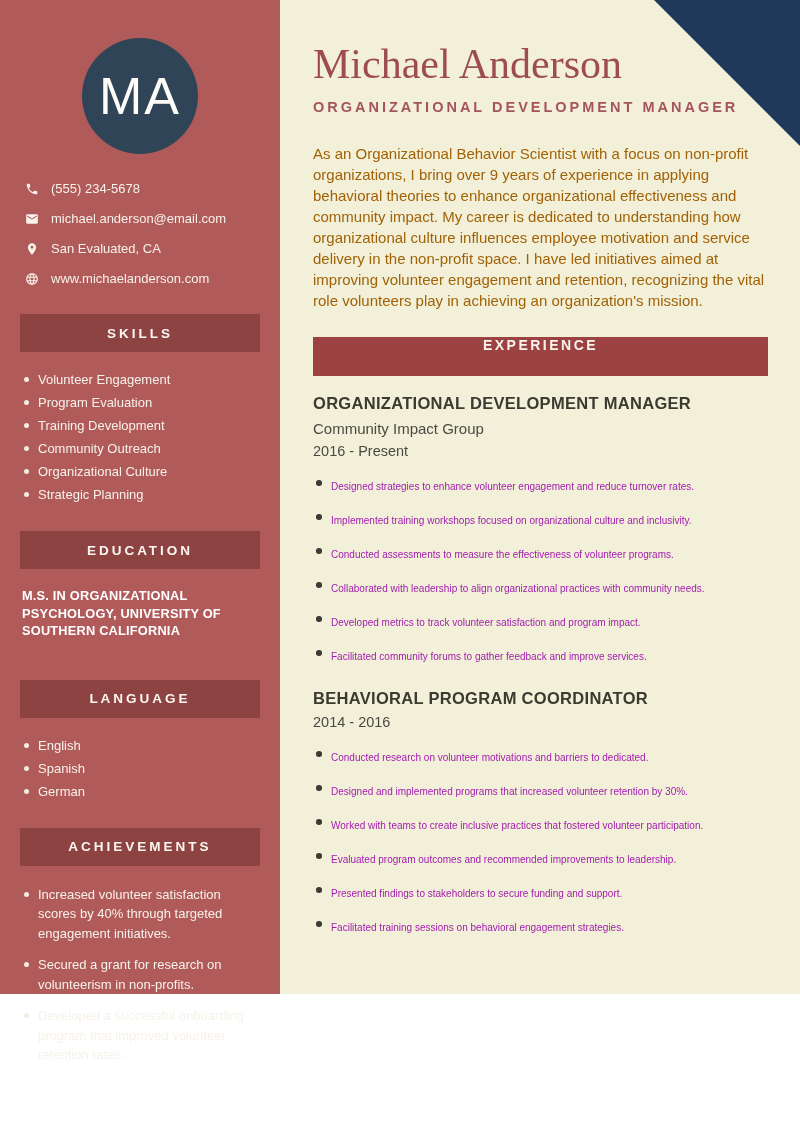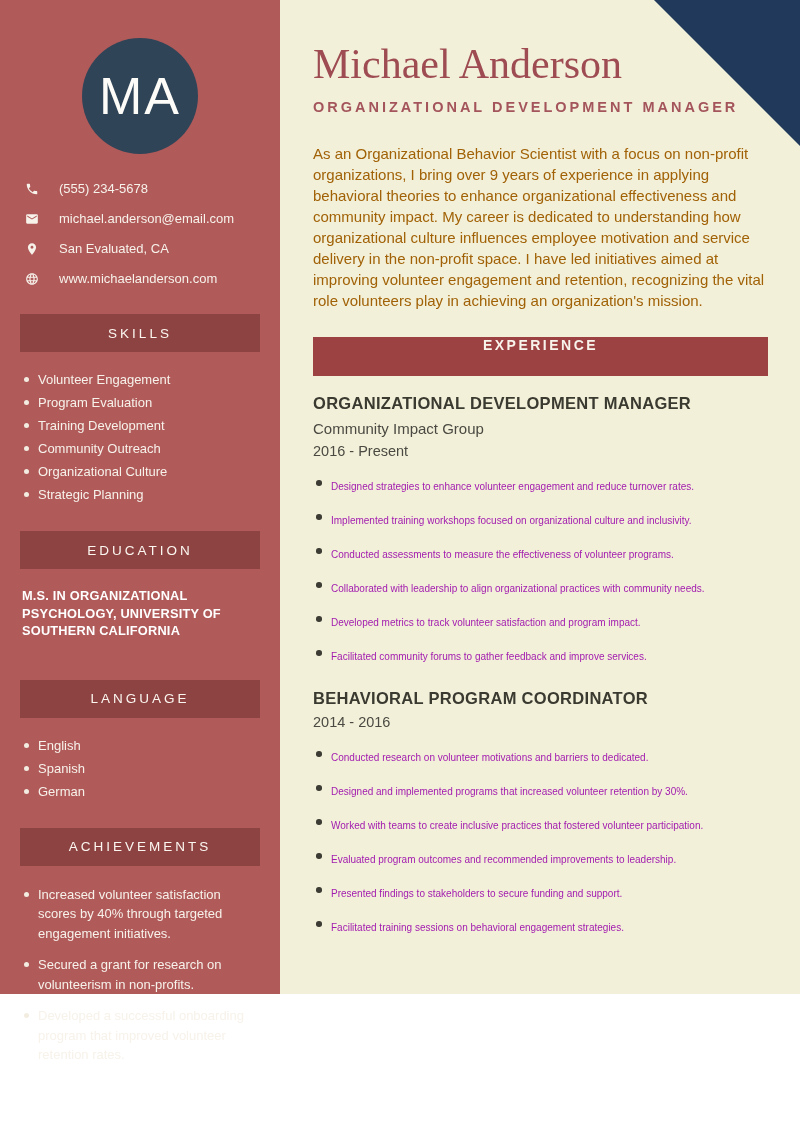--- a/index.html
+++ b/index.html
@@ -34,32 +34,32 @@
     background:var(--avatar-bg);
     margin:38px auto 0;
     display:flex;align-items:center;justify-content:center;
   }
   .avatar span{
     color:#fdfcf8;font-size:52px;letter-spacing:2px;font-weight:400;
   }
   ul{list-style:none;}
   .contact{margin:27px 0 0 25px;}
   .contact li{
-    display:flex;align-items:center;gap:20px;
+    display:flex;align-items:center;gap:12px;
     font-size:13px;margin-bottom:15px;color:#f7f2ea;
   }
   .contact .cicon{width:14px;height:14px;display:inline-flex;flex:none;}
   .contact .cicon svg{width:14px;height:14px;fill:#f7f2ea;}
 
   .band{
     margin:28px 20px 0;
     height:38px;
     background:var(--side-band-bg);
     display:flex;align-items:center;justify-content:center;
-    color:#fbf7f0;font-size:13.5px;font-weight:400;letter-spacing:3px;
+    color:#fbf7f0;font-size:13.5px;font-weight:700;letter-spacing:3px;
   }
   .dots{margin:19px 20px 0 24px;}
   .dots li{
     position:relative;padding-left:14px;
     font-size:13px;line-height:17px;margin-bottom:6px;color:#f7f2ea;
   }
   .dots li::before{
     content:"";position:absolute;left:0;top:6px;
     width:5px;height:5px;border-radius:50%;background:#f3ece1;
   }

